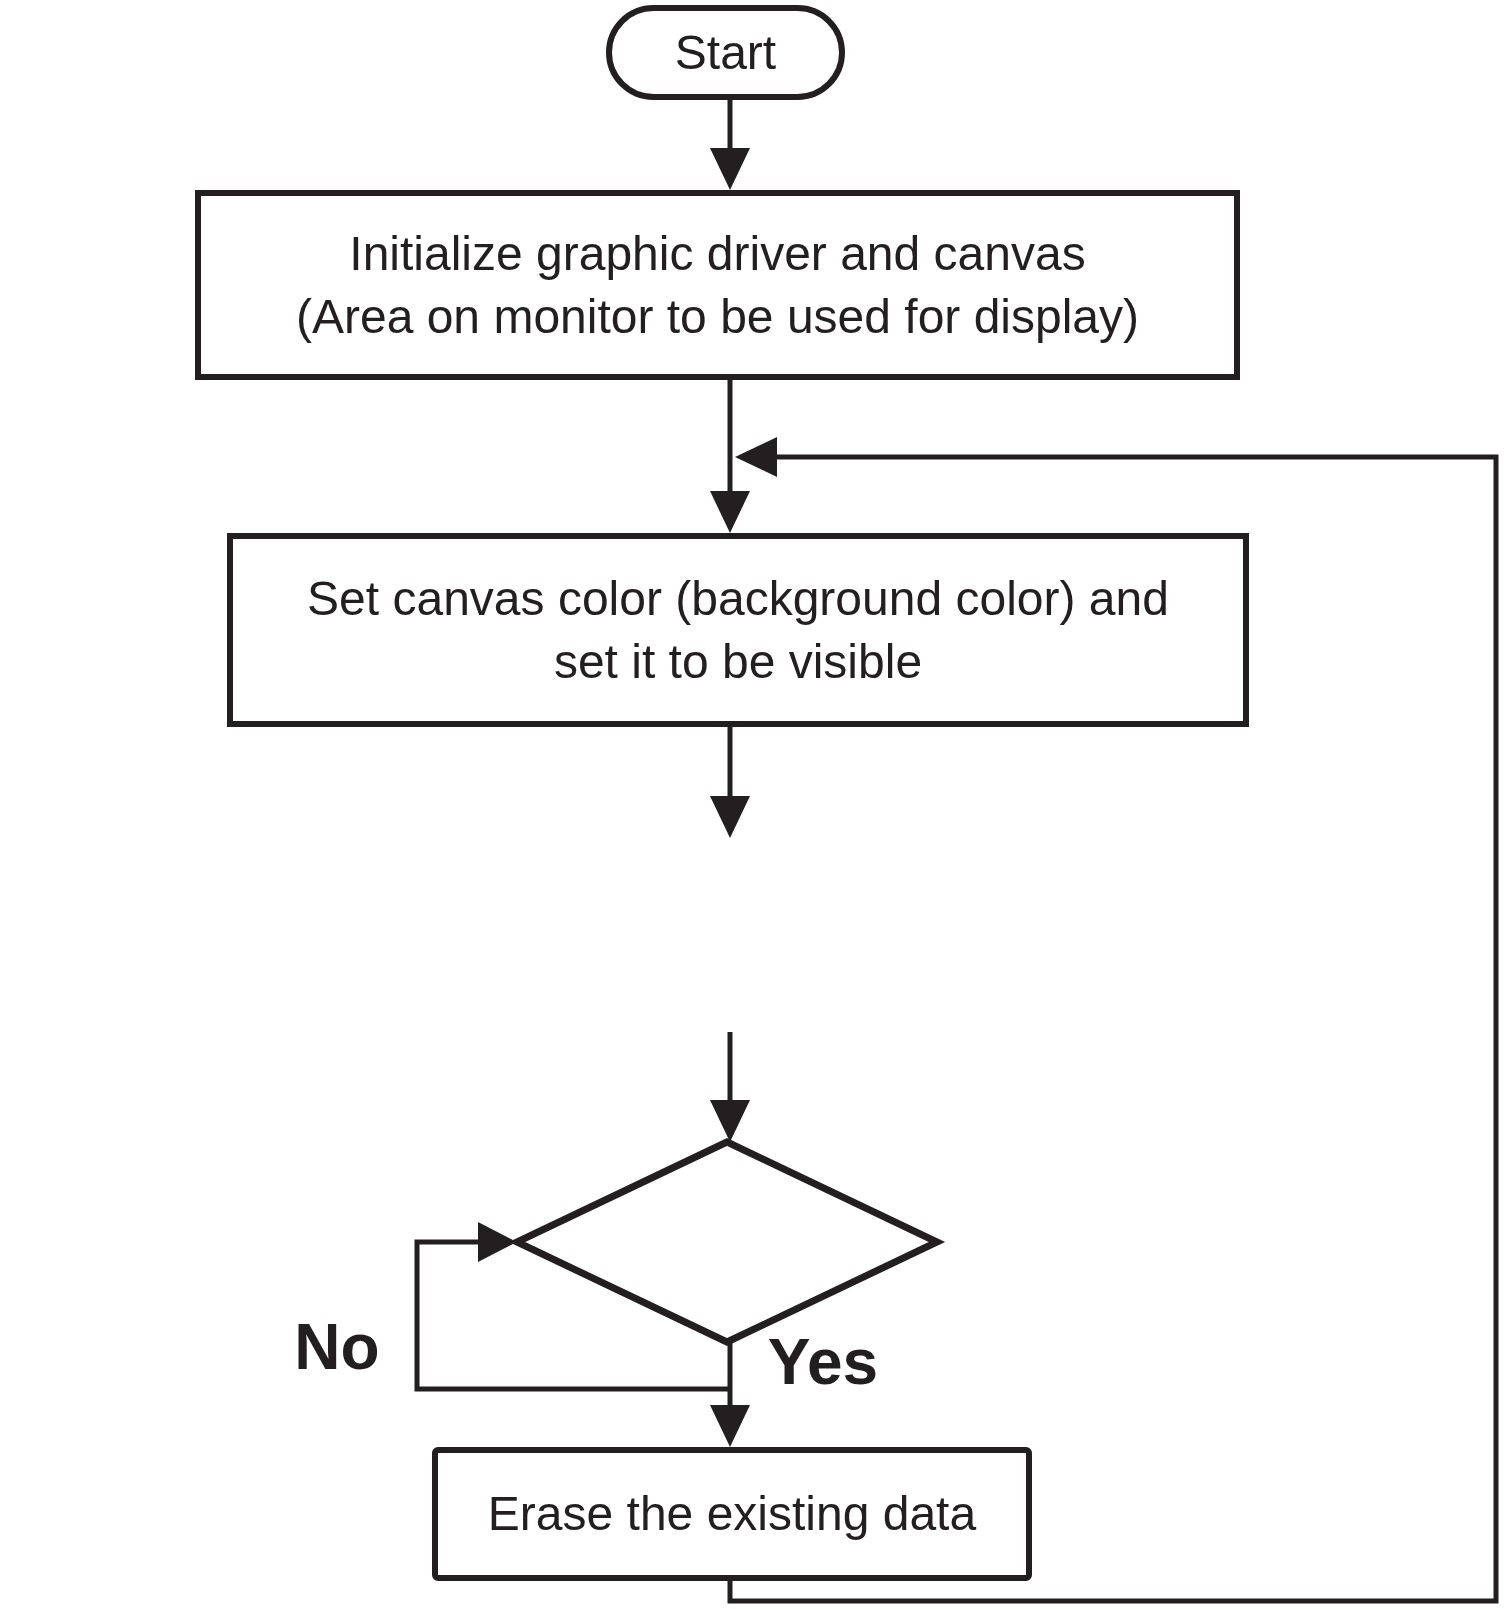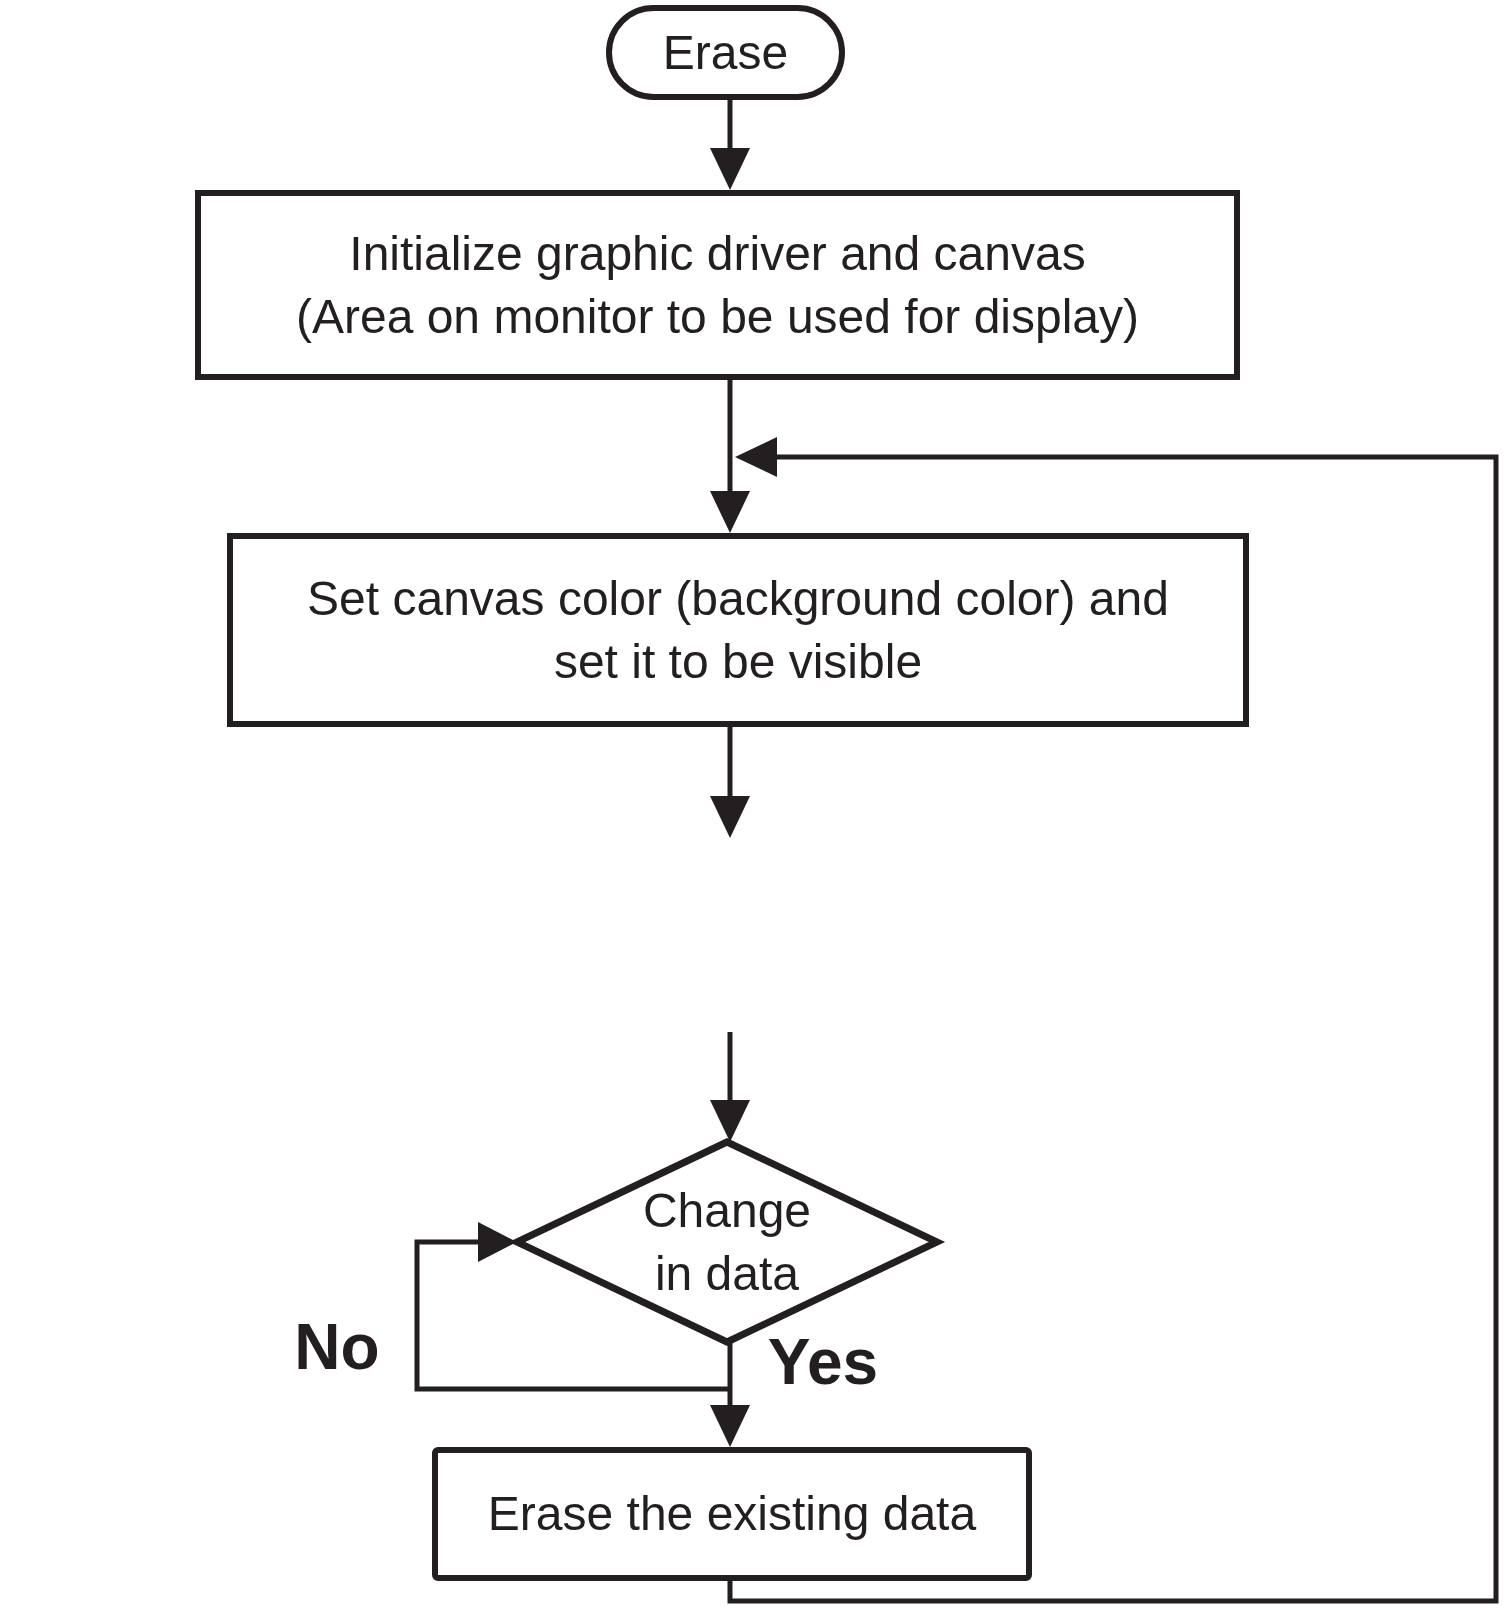--- a/index.html
+++ b/index.html
@@ -101,38 +101,34 @@
     <polygon class="head" points="710,148 750,148 730,190"></polygon>
     <polygon class="head" points="710,491 750,491 730,533"></polygon>
     <polygon class="head" points="710,796 750,796 730,838"></polygon>
     <polygon class="head" points="710,1100 750,1100 730,1142"></polygon>
     <polygon class="head" points="710,1405 750,1405 730,1447"></polygon>
     <polygon class="head" points="478,1222 478,1262 517,1242"></polygon>
     <polygon class="head" points="777,437 777,477 735,457"></polygon>
   </svg>
 
   <div class="node terminator" style="left:606px; top:5px; width:239px; height:95px;">
-    <span class="node-label">Erase</span>
+    <span class="node-label">Start</span>
   </div>
 
   <div class="node process" style="left:195px; top:190px; width:1045px; height:190px;">
     <span class="node-label">Initialize graphic driver and canvas
 (Area on monitor to be used for display)</span>
   </div>
 
   <div class="node process" style="left:227px; top:533px; width:1022px; height:194px;">
     <span class="node-label">Set canvas color (background color) and
 set it to be visible</span>
   </div>
 
 
-  <div class="diamond-label-box" style="left:527px; top:1142px; width:400px; height:200px;">
-    <span class="node-label">Change
-in data</span>
-  </div>
 
   <div class="node process" style="left:432px; top:1447px; width:600px; height:134px;border-radius:6px;">
     <span class="node-label">Erase the existing data</span>
   </div>
 
   <div class="edge-label" style="left:277px; top:1322px; width:120px; height:50px;">
     <span>No</span>
   </div>
   <div class="edge-label" style="left:763px; top:1347px; width:120px; height:50px;align-items:flex-end;">
     <span>Yes</span>

